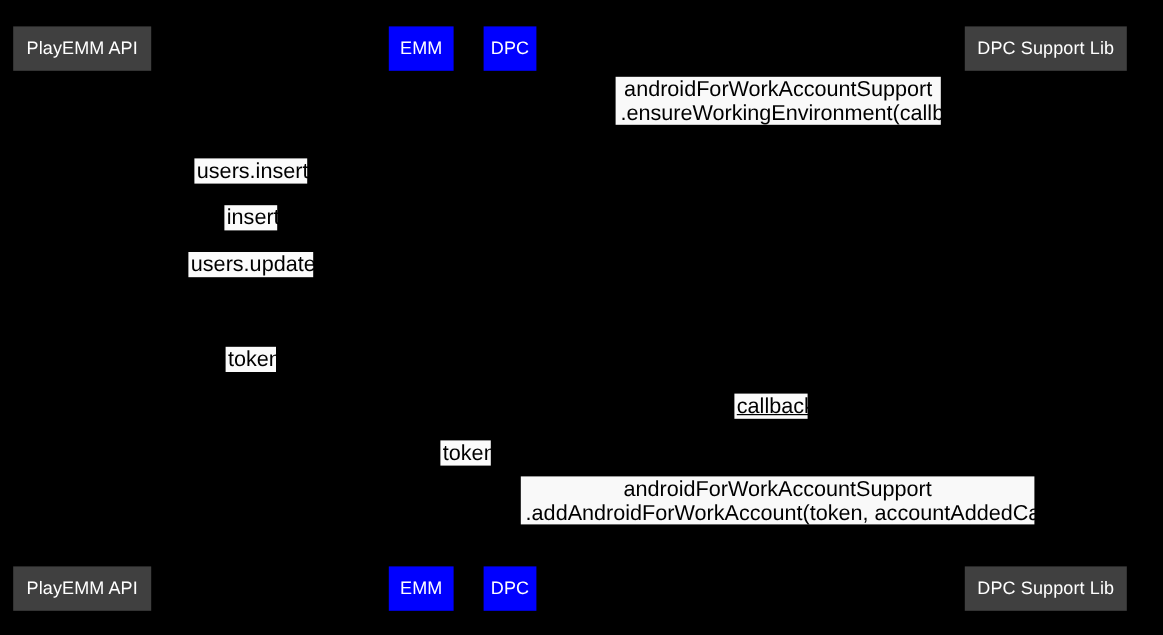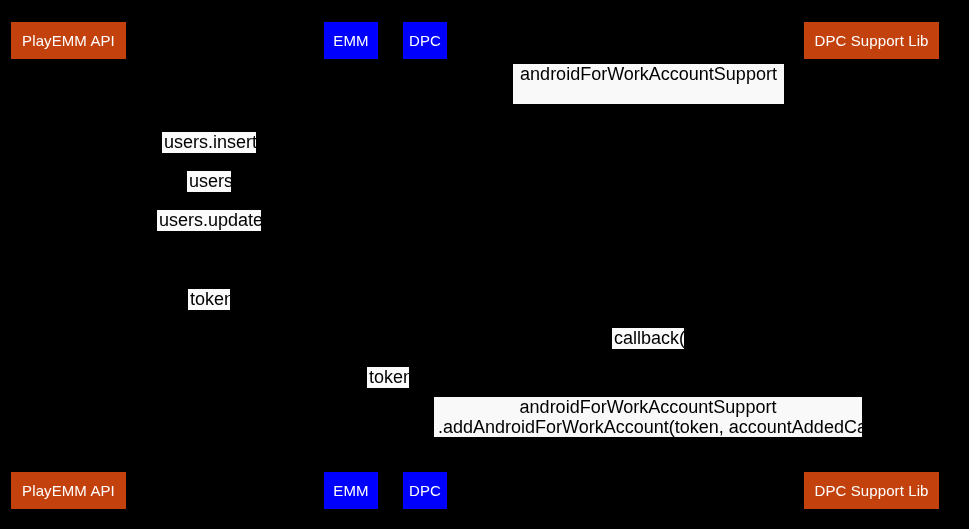--- a/index.html
+++ b/index.html
@@ -28,21 +28,21 @@
     display: flex;
     align-items: center;
     justify-content: center;
     color: #ffffff;
     font-size: 15px;
     line-height: 1;
     box-sizing: border-box;
     white-space: nowrap;
     letter-spacing: 0.1px;
   }
-  .actor.green { background: #c2410c; }
+  .actor.green { background: #404040; }
   .actor.blue  { background: #0000ff; align-items: center; }
 
   .msg {
     position: absolute;
     background: #fbfbfb;
     color: #000000;
     font-size: 18px;
     line-height: 19px;
     padding: 1px 2px;
     box-sizing: border-box;
@@ -74,40 +74,41 @@
   <div class="actor blue" style="left:403px; top:22px; width:44px; height:37px;">
     <span>DPC</span>
   </div>
 
   <div class="actor green" style="left:804px; top:22px; width:135px; height:37px;">
     <span>DPC Support Lib</span>
   </div>
 
   <div class="msg note" style="left:513px; top:64px; width:271px; height:40px;">
     <span class="l1">androidForWorkAccountSupport</span>
+    <span class="l2">.ensureWorkingEnvironment(callback)</span>
   </div>
 
   <div class="msg" style="left:162px; top:132px; width:94px; height:21px;text-align:center;">
     <span class="l1">users.insert()</span>
   </div>
 
   <div class="msg" style="left:187px; top:171px; width:44px; height:21px;">
-    <span class="l1">users</span>
+    <span class="l1">insert</span>
   </div>
 
   <div class="msg" style="left:157px; top:210px; width:104px; height:21px;">
     <span class="l1">users.update()</span>
   </div>
 
 
   <div class="msg" style="left:188px; top:289px; width:42px; height:21px;">
     <span class="l1">token</span>
   </div>
 
-  <div class="msg" style="left:612px; top:328px; width:72px; height:21px;">
+  <div class="msg" style="left:612px; top:328px; width:61px; height:21px;text-decoration:underline;">
     <span class="l1">callback()</span>
   </div>
 
   <div class="msg" style="left:367px; top:367px; width:42px; height:21px;">
     <span class="l1">token</span>
   </div>
 
   <div class="msg note" style="left:434px; top:397px; width:428px; height:40px;">
     <span class="l1">androidForWorkAccountSupport</span>
     <span class="l2">.addAndroidForWorkAccount(token, accountAddedCallback)</span>

